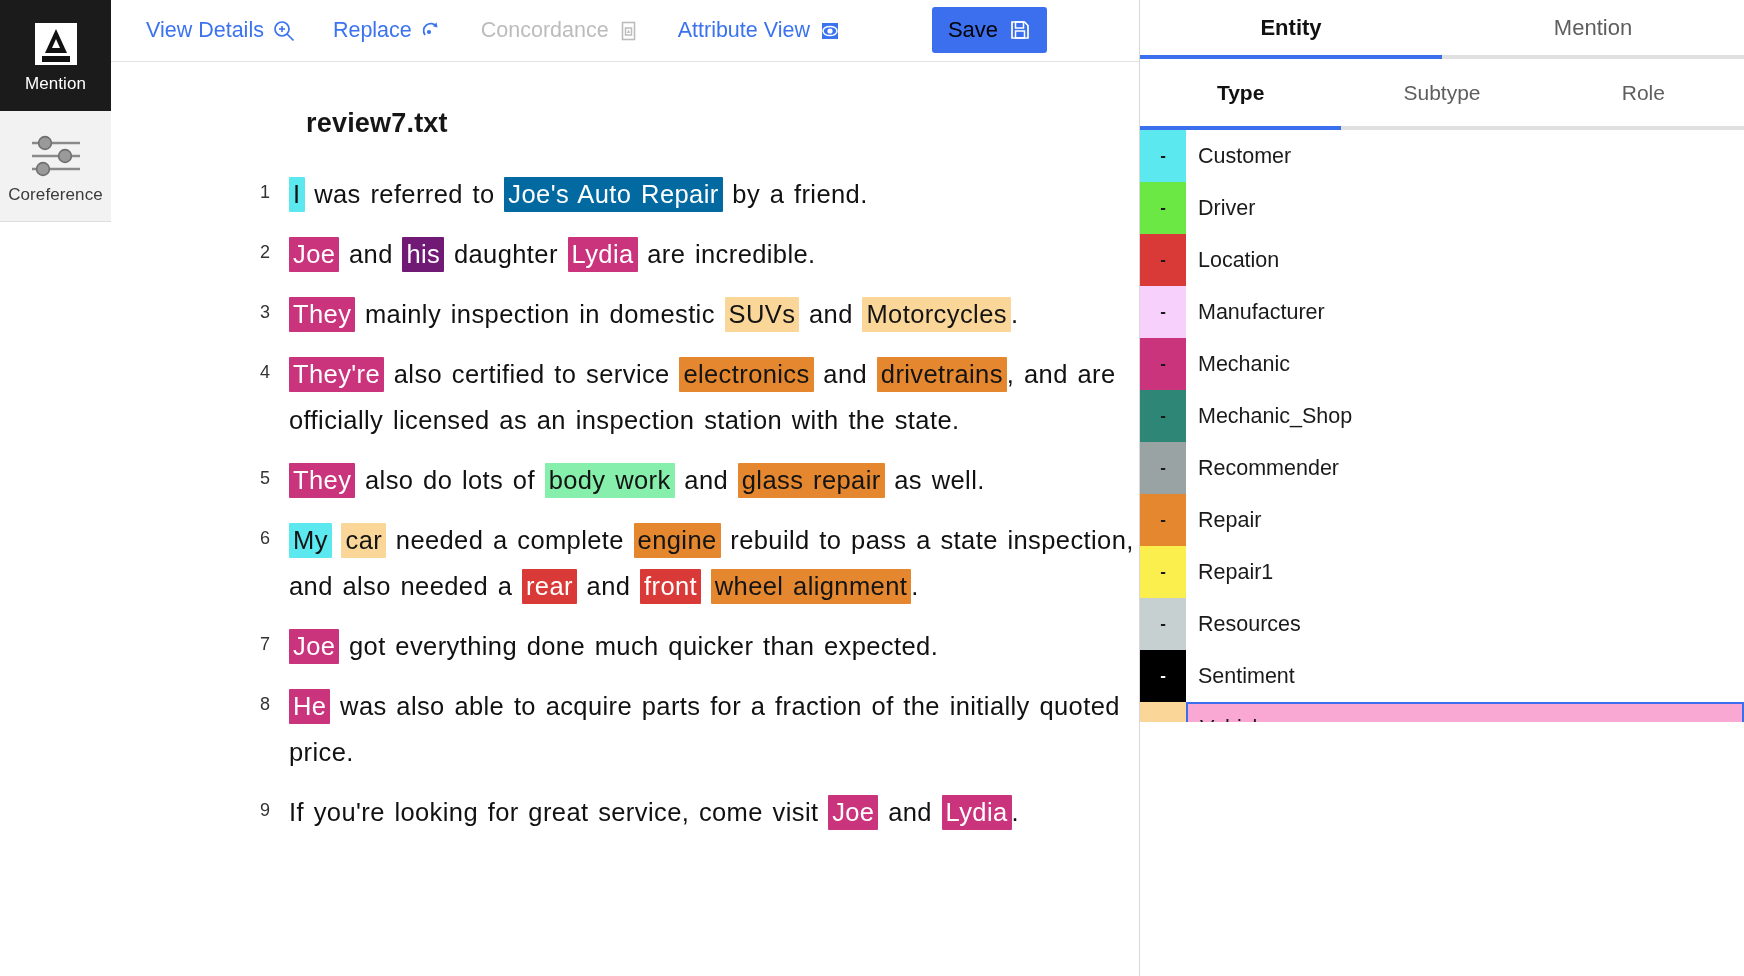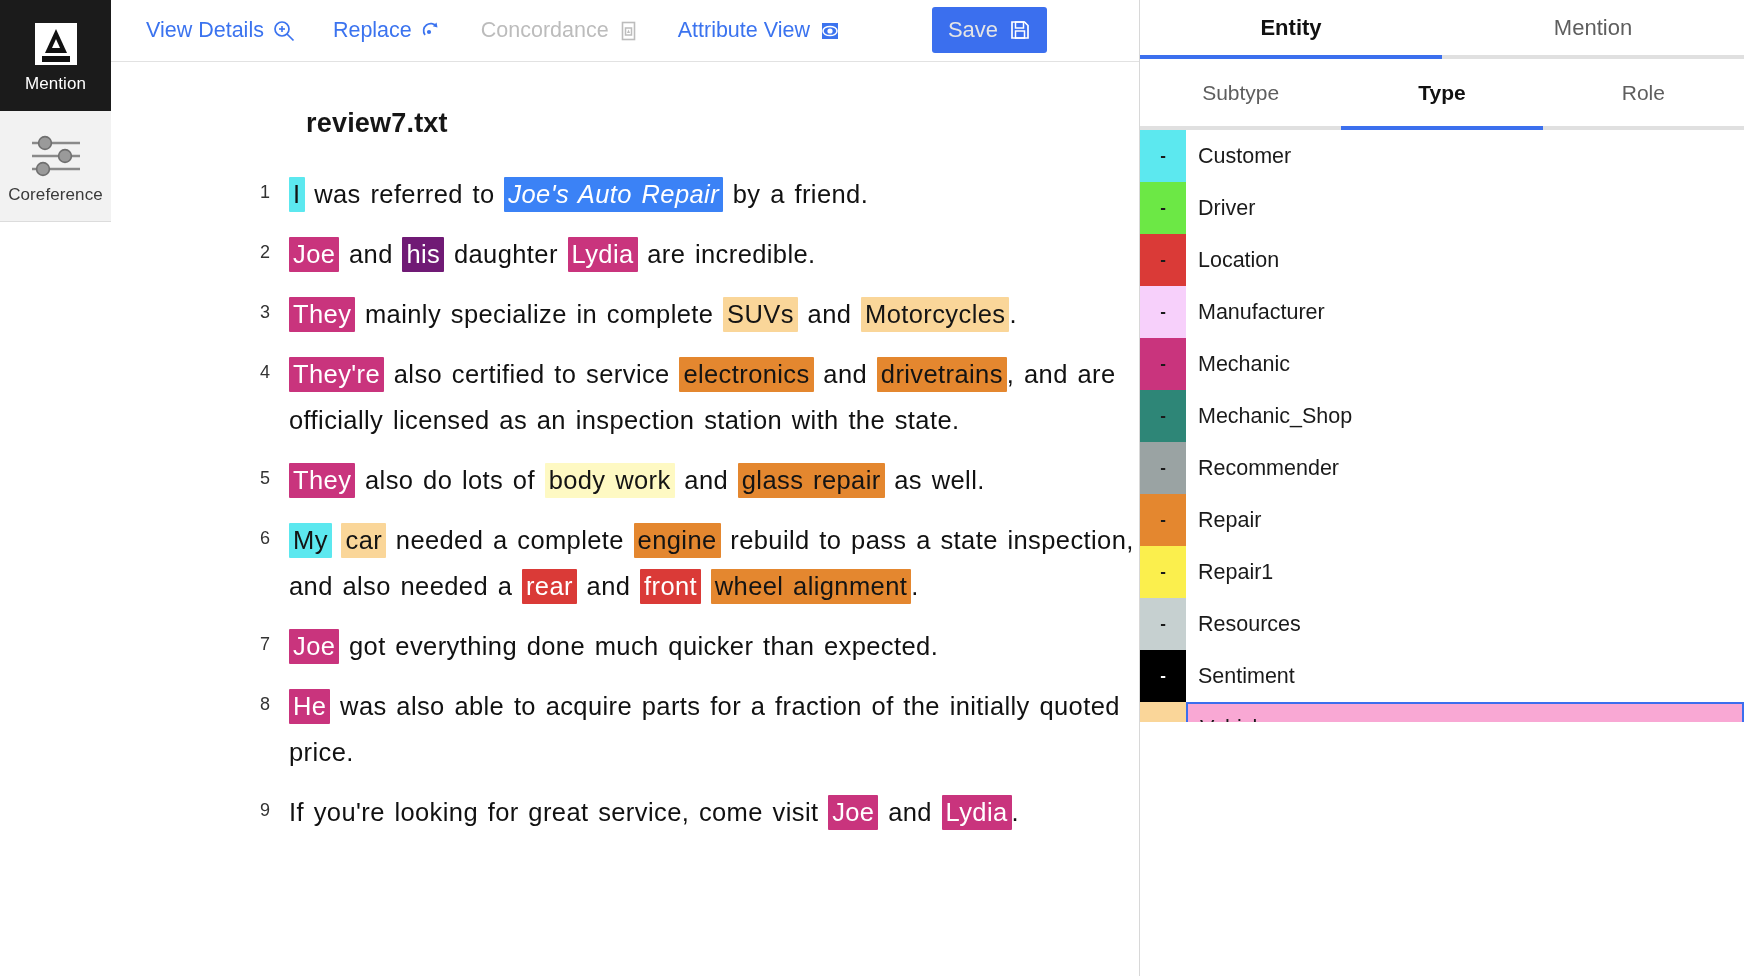--- a/index.html
+++ b/index.html
@@ -40,21 +40,21 @@
     display: inline-flex; align-items: center; gap: 9px;
     font-size: 21.5px; color: #3b73ef; cursor: pointer;
     padding: 4px 19px; background: none; border: none;
     font-family: "Liberation Sans", sans-serif; white-space: nowrap;
   }
   .tb-btn.disabled { color: #bcbcbc; cursor: default; }
   .tb-ico { display:inline-flex; align-items:center; justify-content:center; width:22px; height:22px;}
   .save-btn {
     position: absolute; right: 92px; top: 7px;
     height: 46px; min-width: 115px;
-    background: #3b6fee; color: #e5e5e5;
+    background: #3b6fee; color: #000000;
     border: none; border-radius: 3px;
     display: inline-flex; align-items: center; justify-content: center; gap: 11px;
     font-size: 22px; cursor: pointer;
     font-family: "Liberation Sans", sans-serif;
   }
 
   
   .doc { flex: 1 1 auto; overflow: hidden; padding: 46px 0 0 0; background:#fff; }
   .doc-title {
     font-size: 27px; font-weight: bold; color: #161616;
@@ -204,37 +204,37 @@
           </svg>
         </span>
       </button>
     </div>
 
     <div class="doc">
       <div class="doc-title">review7.txt</div>
       <div class="lines" id="lines-host">
           <div class="line">
             <div class="lno">1</div>
-            <div class="ltext"><span class="tok light" style="background: rgb(92, 232, 239);">I</span><span> was referred to </span><span class="tok dark" style="background: #3b82f6; font-style: italic;">Joe's Auto Repair</span><span> by a friend.</span></div>
+            <div class="ltext"><span class="tok light" style="background: rgb(92, 232, 239);">I</span><span> was referred to </span><span class="tok dark" style="background: #0369a1;">Joe's Auto Repair</span><span> by a friend.</span></div>
           </div>
           <div class="line">
             <div class="lno">2</div>
             <div class="ltext"><span class="tok dark" style="background: rgb(201, 52, 125);">Joe</span><span> and </span><span class="tok dark" style="background: #701a75;">his</span><span> daughter </span><span class="tok dark" style="background: rgb(201, 52, 125);">Lydia</span><span> are incredible.</span></div>
           </div>
           <div class="line">
             <div class="lno">3</div>
-            <div class="ltext"><span class="tok dark" style="background: rgb(201, 52, 125);">They</span><span> mainly specialize in complete </span><span class="tok light" style="background: rgb(250, 214, 153);">SUVs</span><span> and </span><span class="tok light" style="background: rgb(250, 214, 153);">Motorcycles</span><span>.</span></div>
+            <div class="ltext"><span class="tok dark" style="background: rgb(201, 52, 125);">They</span><span> mainly inspection in domestic </span><span class="tok light" style="background: rgb(250, 214, 153);">SUVs</span><span> and </span><span class="tok light" style="background: rgb(250, 214, 153);">Motorcycles</span><span>.</span></div>
           </div>
           <div class="line">
             <div class="lno">4</div>
             <div class="ltext"><span class="tok dark" style="background: rgb(201, 52, 125);">They're</span><span> also certified to service </span><span class="tok light" style="background: rgb(228, 135, 47);">electronics</span><span> and </span><span class="tok light" style="background: rgb(228, 135, 47);">drivetrains</span><span>, and are officially licensed as an inspection station with the state.</span></div>
           </div>
           <div class="line">
             <div class="lno">5</div>
-            <div class="ltext"><span class="tok dark" style="background: rgb(201, 52, 125);">They</span><span> also do lots of </span><span class="tok light" style="background: #fef9c3;">body work</span><span> and </span><span class="tok light" style="background: rgb(228, 135, 47);">glass repair</span><span> as well.</span></div>
+            <div class="ltext"><span class="tok dark" style="background: rgb(201, 52, 125);">They</span><span> also do lots of </span><span class="tok light" style="background: #86efac;">body work</span><span> and </span><span class="tok light" style="background: rgb(228, 135, 47);">glass repair</span><span> as well.</span></div>
           </div>
           <div class="line">
             <div class="lno">6</div>
             <div class="ltext"><span class="tok light" style="background: rgb(92, 232, 239);">My</span><span> </span><span class="tok light" style="background: rgb(250, 214, 153);">car</span><span> needed a complete </span><span class="tok light" style="background: rgb(228, 135, 47);">engine</span><span> rebuild to pass a state inspection, and also needed a </span><span class="tok dark" style="background: rgb(218, 58, 55);">rear</span><span> and </span><span class="tok dark" style="background: rgb(218, 58, 55);">front</span><span> </span><span class="tok light" style="background: rgb(228, 135, 47);">wheel alignment</span><span>.</span></div>
           </div>
           <div class="line">
             <div class="lno">7</div>
             <div class="ltext"><span class="tok dark" style="background: rgb(201, 52, 125);">Joe</span><span> got everything done much quicker than expected.</span></div>
           </div>
           <div class="line">
@@ -254,25 +254,25 @@
     <div class="tabs-main">
       <div class="tab-main active">
         <span>Entity</span>
       </div>
       <div class="tab-main">
         <span>Mention</span>
       </div>
     </div>
 
     <div class="tabs-sub">
+      <div class="tab-sub active">
+        <span>Type</span>
+      </div>
       <div class="tab-sub">
         <span>Subtype</span>
-      </div>
-      <div class="tab-sub active">
-        <span>Type</span>
       </div>
       <div class="tab-sub">
         <span>Role</span>
       </div>
     </div>
 
     <div class="type-list" id="types-host">
         <div class="type-row">
           <div class="type-swatch" style="background: rgb(92, 232, 239); color: rgb(26, 26, 26);">-</div>
           <div class="type-name">Customer</div>

